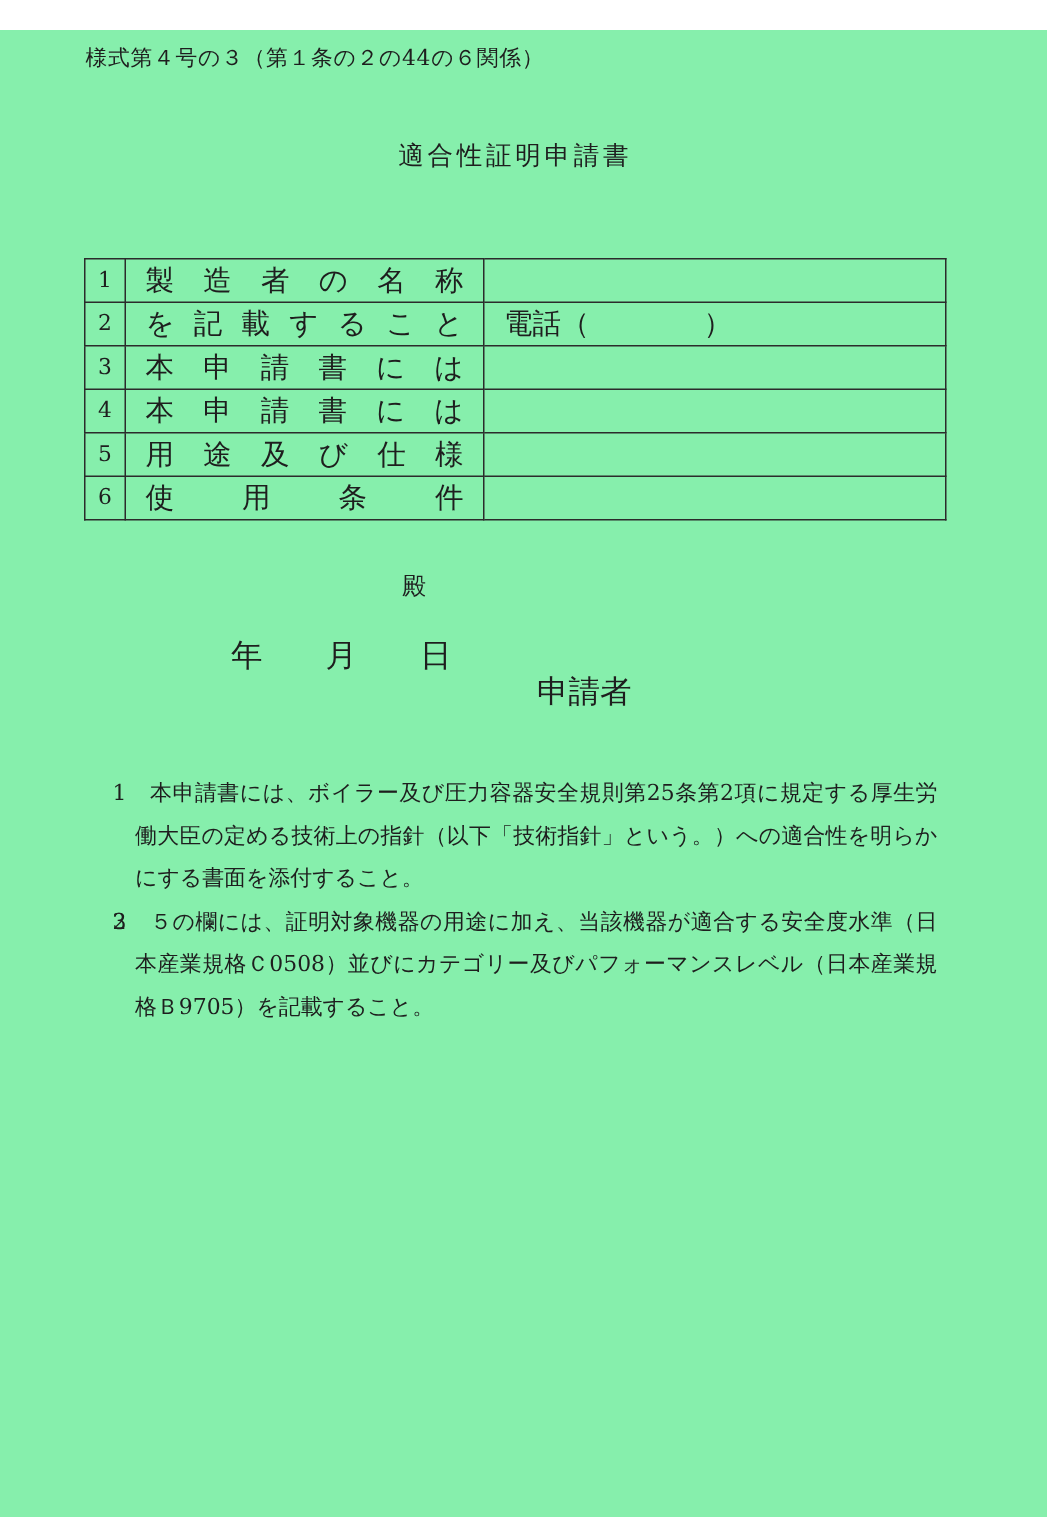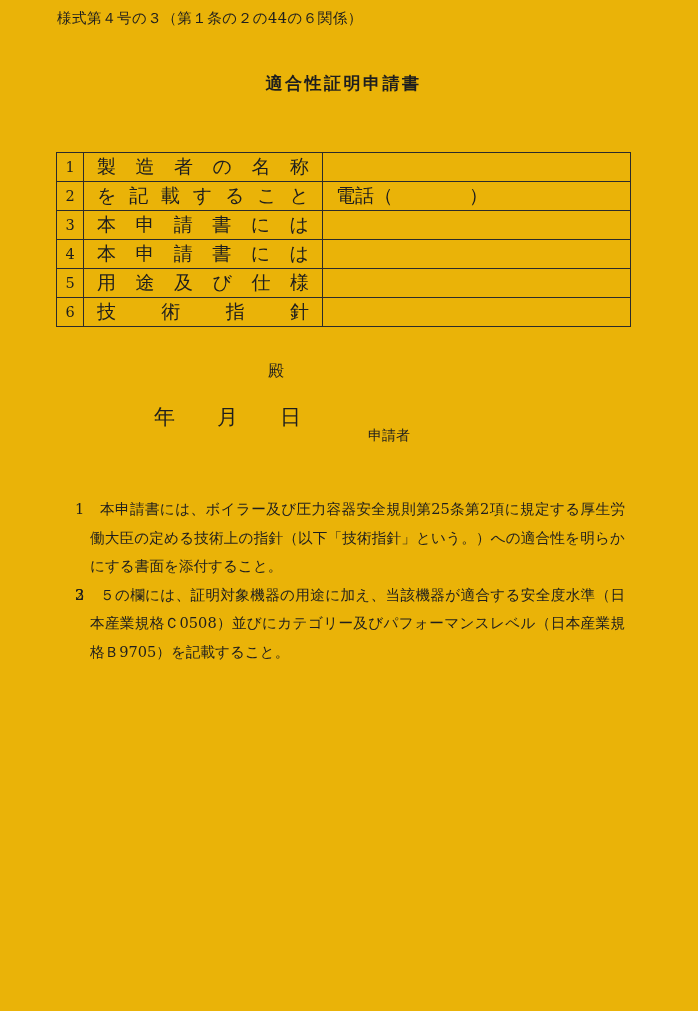--- a/index.html
+++ b/index.html
@@ -5,32 +5,33 @@
   * { margin: 0; padding: 0; box-sizing: border-box; }
   html, body { background: #ffffff; }
   body {
     width: 698px; height: 1011px;
     position: relative;
     font-family: "DejaVu Serif", "Liberation Serif", serif;
     color: #1e1e1e;
   }
   .page {
     position: absolute; inset: 0;
-    background: #eab308;
+    background: #86efac;
     overflow: hidden;
+    margin-top: 20px;
   }
   .form-number {
     position: absolute; left: 57px; top: 9px;
     font-size: 14.5px; letter-spacing: 0.5px;
     white-space: nowrap;
   }
   .page-title {
     position: absolute; left: 0; right: 11px; top: 72px;
     text-align: center;
-    font-size: 17px; font-weight: bold;
+    font-size: 17px; font-weight: normal;
     letter-spacing: 2.5px;
   }
   table.app-table {
     position: absolute; left: 56px; top: 152px;
     width: 574px;
     border-collapse: collapse; table-layout: fixed;
   }
   .app-table td {
     border: 1.5px solid #2b2b2b;
     height: 29px;
@@ -41,21 +42,21 @@
   td.cell-num { text-align: center; font-size: 14.5px; }
   td.cell-label {
     padding: 0 13px;
     text-align: justify;
     text-align-last: justify;
   }
   td.cell-value { padding: 0 13px; }
   td.cell-value.phone-cell { }
   .honorific  { position: absolute; left: 268px; top: 361px; font-size: 16px; }
   .date-line  { position: absolute; left: 154px; top: 403px; font-size: 21px; white-space: pre; }
-  .applicant  { position: absolute; left: 368px; top: 427px; font-size: 14px; }
+  .applicant  { position: absolute; left: 358px; top: 427px; font-size: 21px; }
   .remarks {
     position: absolute; left: 57px; top: 495px;
     width: 588px;
     font-size: 14.6px;
   }
   .remarks-heading { font-size: 15px; line-height: 26px; }
   .note-item {
     margin-left: 33px;
     width: 535px;
     position: relative;
@@ -104,21 +105,21 @@
         <td class="cell-label">本申請書には</td>
         <td class="cell-value"></td>
       </tr>
       <tr>
         <td class="cell-num">5</td>
         <td class="cell-label">用途及び仕様</td>
         <td class="cell-value"></td>
       </tr>
       <tr>
         <td class="cell-num">6</td>
-        <td class="cell-label">技術指針</td>
+        <td class="cell-label">使用条件</td>
         <td class="cell-value"></td>
       </tr>
     </tbody>
   </table>
 
   <div class="honorific">殿</div>
 
   <div class="date-line">年　　月　　日</div>
 
   <div class="applicant">申請者</div>

